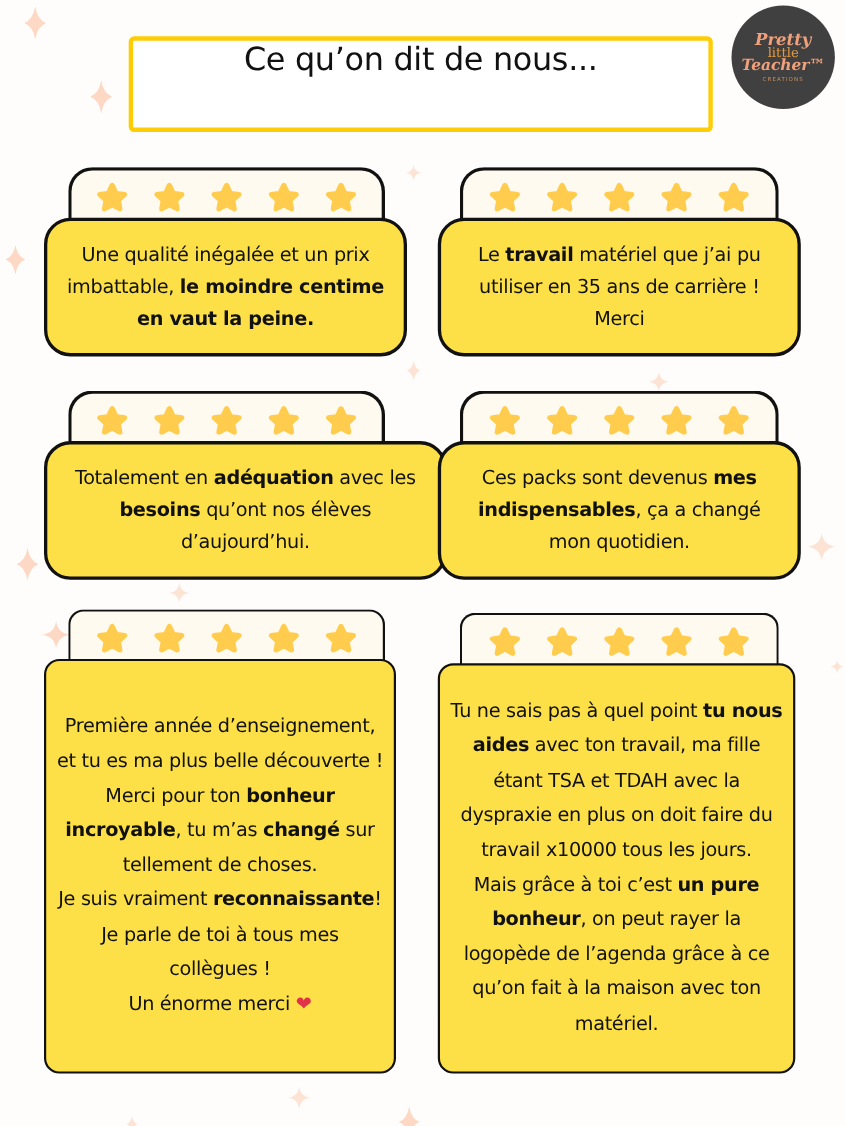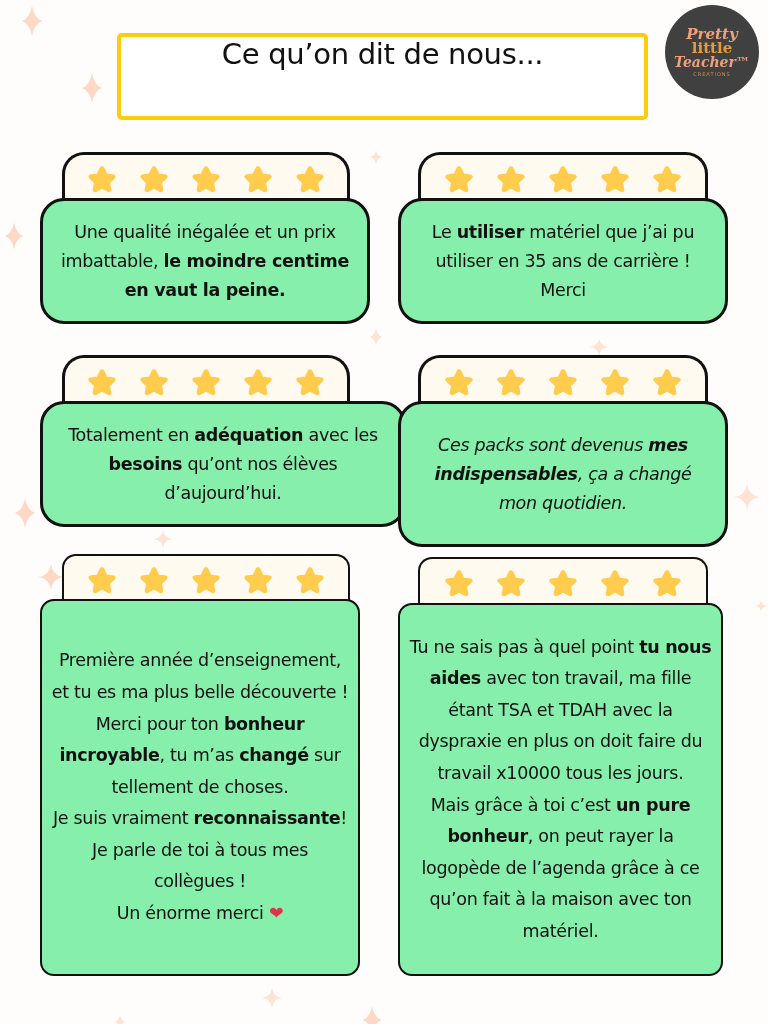--- a/index.html
+++ b/index.html
@@ -13,21 +13,21 @@
     }
     .sparkle { position: absolute; }
     .logo {
       position: absolute; left: 665px; top: 5px; width: 94px; height: 94px;
       border-radius: 50%; background: #404040;
       display: flex; flex-direction: column; align-items: center; justify-content: center;
       font-family: "DejaVu Serif", "Liberation Serif", serif;
       line-height: 0.95;
     }
     .logo .l1 { font-size: 15px; font-weight: bold; color: #f0a07a; font-style: italic; }
-    .logo .l2 { font-size: 15px; font-weight: bold; color: #e59a3c; }
+    .logo .l2 { font-size: 12px; font-weight: normal; color: #e59a3c; }
     .logo .l3 { font-size: 14px; font-weight: bold; color: #f0a07a; font-style: italic; }
     .logo .l4 { font-size: 5px; letter-spacing: 1px; color: #c9905d; margin-top: 3px; font-family: "DejaVu Sans", sans-serif; }
 
     .title-box {
       position: absolute; left: 117px; top: 33px; width: 531px; height: 87px;
       border: 4px solid #ffcd05; border-radius: 5px; background: #ffffff;
       display: flex; align-items: flex-start; justify-content: center;
     }
     .title-box h1 {
       font-family: "DejaVu Sans", sans-serif; font-weight: normal; font-size: 29px;
@@ -37,21 +37,21 @@
     .tab {
       position: absolute; background: #fffaf0;
       border: 3px solid #111; border-bottom: none;
       border-radius: 22px 22px 0 0;
       display: flex; justify-content: center; align-items: flex-start; gap: 20px;
       padding-top: 9px;
     }
     .tab.thin { border-width: 2px; border-radius: 14px 14px 0 0; }
     .star { width: 32px; height: 32px; }
     .card {
-      position: absolute; background: #86efac;
+      position: absolute; background: #fde047;
       border: 3px solid #111; border-radius: 24px;
       display: flex; align-items: center; justify-content: center; text-align: center;
       font-size: 17.5px; line-height: 29px; padding: 0 12px;
       letter-spacing: -0.3px;
     }
     .card.thin { border-width: 2px; border-radius: 14px; line-height: 31.6px; font-size: 17.5px; padding: 0 8px; }
     .card p { width: 100%; }
     .card b { font-weight: bold; }
     .heart { color: #e0334a; }
   </style>
@@ -144,21 +144,21 @@
       <path d="M12 2.2c.5 0 .9.3 1.1.7l2.3 4.9 5.3.7c.9.1 1.3 1.2.6 1.8l-3.9 3.7 1 5.3c.2.9-.8 1.6-1.6 1.1L12 17.9l-4.8 2.5c-.8.5-1.8-.2-1.6-1.1l1-5.3-3.9-3.7c-.7-.6-.3-1.7.6-1.8l5.3-.7 2.3-4.9c.2-.4.6-.7 1.1-.7z" fill="#ffcc4d" stroke="#ffcc4d" stroke-linejoin="round" stroke-width="1.2"></path>
     </svg>
     <svg class="star" viewBox="0 0 24 24">
       <path d="M12 2.2c.5 0 .9.3 1.1.7l2.3 4.9 5.3.7c.9.1 1.3 1.2.6 1.8l-3.9 3.7 1 5.3c.2.9-.8 1.6-1.6 1.1L12 17.9l-4.8 2.5c-.8.5-1.8-.2-1.6-1.1l1-5.3-3.9-3.7c-.7-.6-.3-1.7.6-1.8l5.3-.7 2.3-4.9c.2-.4.6-.7 1.1-.7z" fill="#ffcc4d" stroke="#ffcc4d" stroke-linejoin="round" stroke-width="1.2"></path>
     </svg>
     <svg class="star" viewBox="0 0 24 24">
       <path d="M12 2.2c.5 0 .9.3 1.1.7l2.3 4.9 5.3.7c.9.1 1.3 1.2.6 1.8l-3.9 3.7 1 5.3c.2.9-.8 1.6-1.6 1.1L12 17.9l-4.8 2.5c-.8.5-1.8-.2-1.6-1.1l1-5.3-3.9-3.7c-.7-.6-.3-1.7.6-1.8l5.3-.7 2.3-4.9c.2-.4.6-.7 1.1-.7z" fill="#ffcc4d" stroke="#ffcc4d" stroke-linejoin="round" stroke-width="1.2"></path>
     </svg>
   </div>
 <div class="card" style="left:398px;top:198px;width:330px;height:126px;">
-  <p>Le <b>utiliser</b> matériel que j’ai pu utiliser en 35 ans de carrière ! Merci</p>
+  <p>Le <b>travail</b> matériel que j’ai pu utiliser en 35 ans de carrière ! Merci</p>
 </div>
 
 <div class="tab" style="left:62px;top:355px;width:288px;height:50px;">
     <svg class="star" viewBox="0 0 24 24">
       <path d="M12 2.2c.5 0 .9.3 1.1.7l2.3 4.9 5.3.7c.9.1 1.3 1.2.6 1.8l-3.9 3.7 1 5.3c.2.9-.8 1.6-1.6 1.1L12 17.9l-4.8 2.5c-.8.5-1.8-.2-1.6-1.1l1-5.3-3.9-3.7c-.7-.6-.3-1.7.6-1.8l5.3-.7 2.3-4.9c.2-.4.6-.7 1.1-.7z" fill="#ffcc4d" stroke="#ffcc4d" stroke-linejoin="round" stroke-width="1.2"></path>
     </svg>
     <svg class="star" viewBox="0 0 24 24">
       <path d="M12 2.2c.5 0 .9.3 1.1.7l2.3 4.9 5.3.7c.9.1 1.3 1.2.6 1.8l-3.9 3.7 1 5.3c.2.9-.8 1.6-1.6 1.1L12 17.9l-4.8 2.5c-.8.5-1.8-.2-1.6-1.1l1-5.3-3.9-3.7c-.7-.6-.3-1.7.6-1.8l5.3-.7 2.3-4.9c.2-.4.6-.7 1.1-.7z" fill="#ffcc4d" stroke="#ffcc4d" stroke-linejoin="round" stroke-width="1.2"></path>
     </svg>
     <svg class="star" viewBox="0 0 24 24">
@@ -185,21 +185,21 @@
     <svg class="star" viewBox="0 0 24 24">
       <path d="M12 2.2c.5 0 .9.3 1.1.7l2.3 4.9 5.3.7c.9.1 1.3 1.2.6 1.8l-3.9 3.7 1 5.3c.2.9-.8 1.6-1.6 1.1L12 17.9l-4.8 2.5c-.8.5-1.8-.2-1.6-1.1l1-5.3-3.9-3.7c-.7-.6-.3-1.7.6-1.8l5.3-.7 2.3-4.9c.2-.4.6-.7 1.1-.7z" fill="#ffcc4d" stroke="#ffcc4d" stroke-linejoin="round" stroke-width="1.2"></path>
     </svg>
     <svg class="star" viewBox="0 0 24 24">
       <path d="M12 2.2c.5 0 .9.3 1.1.7l2.3 4.9 5.3.7c.9.1 1.3 1.2.6 1.8l-3.9 3.7 1 5.3c.2.9-.8 1.6-1.6 1.1L12 17.9l-4.8 2.5c-.8.5-1.8-.2-1.6-1.1l1-5.3-3.9-3.7c-.7-.6-.3-1.7.6-1.8l5.3-.7 2.3-4.9c.2-.4.6-.7 1.1-.7z" fill="#ffcc4d" stroke="#ffcc4d" stroke-linejoin="round" stroke-width="1.2"></path>
     </svg>
     <svg class="star" viewBox="0 0 24 24">
       <path d="M12 2.2c.5 0 .9.3 1.1.7l2.3 4.9 5.3.7c.9.1 1.3 1.2.6 1.8l-3.9 3.7 1 5.3c.2.9-.8 1.6-1.6 1.1L12 17.9l-4.8 2.5c-.8.5-1.8-.2-1.6-1.1l1-5.3-3.9-3.7c-.7-.6-.3-1.7.6-1.8l5.3-.7 2.3-4.9c.2-.4.6-.7 1.1-.7z" fill="#ffcc4d" stroke="#ffcc4d" stroke-linejoin="round" stroke-width="1.2"></path>
     </svg>
   </div>
-<div class="card" style="left:398px;top:401px;width:330px;height:146px;font-style:italic;">
+<div class="card" style="left:398px;top:401px;width:330px;height:126px;">
   <p>Ces packs sont devenus <b>mes indispensables</b>, ça a changé mon quotidien.</p>
 </div>
 
 <div class="tab thin" style="left:62px;top:554px;width:288px;height:48px;">
     <svg class="star" viewBox="0 0 24 24">
       <path d="M12 2.2c.5 0 .9.3 1.1.7l2.3 4.9 5.3.7c.9.1 1.3 1.2.6 1.8l-3.9 3.7 1 5.3c.2.9-.8 1.6-1.6 1.1L12 17.9l-4.8 2.5c-.8.5-1.8-.2-1.6-1.1l1-5.3-3.9-3.7c-.7-.6-.3-1.7.6-1.8l5.3-.7 2.3-4.9c.2-.4.6-.7 1.1-.7z" fill="#ffcc4d" stroke="#ffcc4d" stroke-linejoin="round" stroke-width="1.2"></path>
     </svg>
     <svg class="star" viewBox="0 0 24 24">
       <path d="M12 2.2c.5 0 .9.3 1.1.7l2.3 4.9 5.3.7c.9.1 1.3 1.2.6 1.8l-3.9 3.7 1 5.3c.2.9-.8 1.6-1.6 1.1L12 17.9l-4.8 2.5c-.8.5-1.8-.2-1.6-1.1l1-5.3-3.9-3.7c-.7-.6-.3-1.7.6-1.8l5.3-.7 2.3-4.9c.2-.4.6-.7 1.1-.7z" fill="#ffcc4d" stroke="#ffcc4d" stroke-linejoin="round" stroke-width="1.2"></path>
     </svg>

